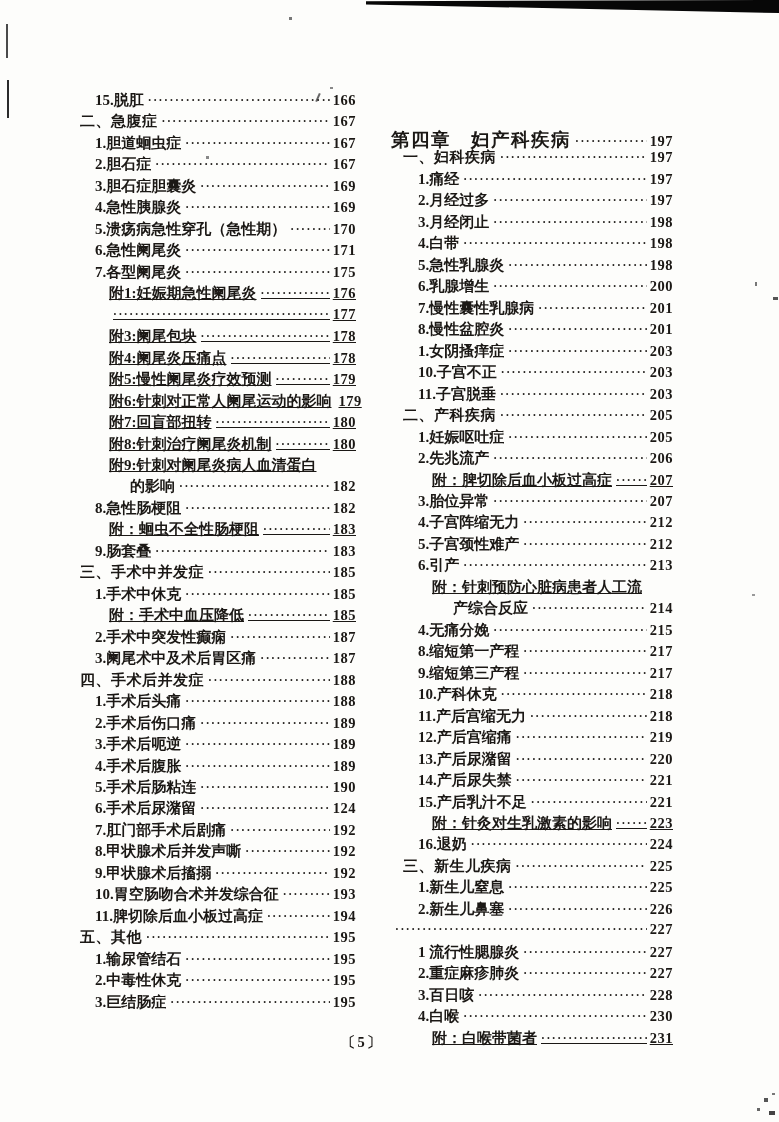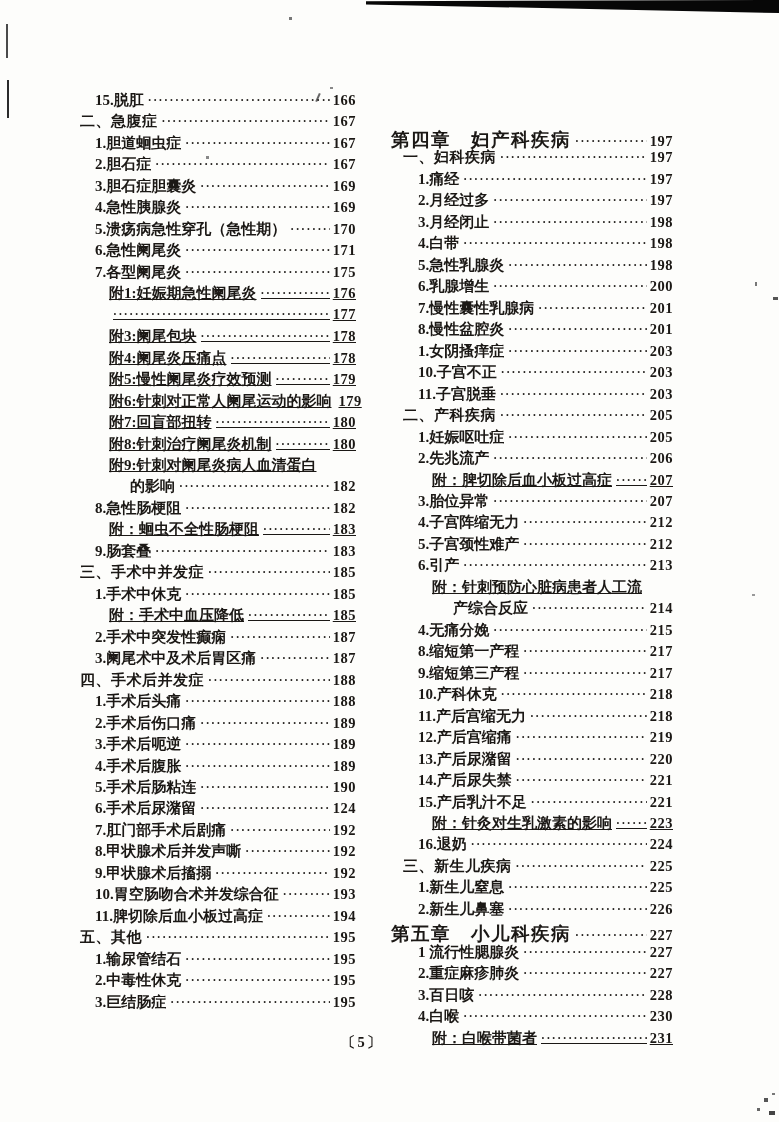--- a/index.html
+++ b/index.html
@@ -481,21 +481,20 @@
         <span class="label">1.新生儿窒息</span>
         <span class="dots">························································································································</span>
         <span class="pg">225</span>
       </div>
       <div class="row lvl2">
         <span class="label">2.新生儿鼻塞</span>
         <span class="dots">························································································································</span>
         <span class="pg">226</span>
       </div>
       <div class="row lvl0">
-        <span class="label">第五章　小儿科疾病</span>
         <span class="dots">························································································································</span>
         <span class="pg">227</span>
       </div>
       <div class="row lvl2">
         <span class="label">1 流行性腮腺炎</span>
         <span class="dots">························································································································</span>
         <span class="pg">227</span>
       </div>
       <div class="row lvl2">
         <span class="label">2.重症麻疹肺炎</span>

